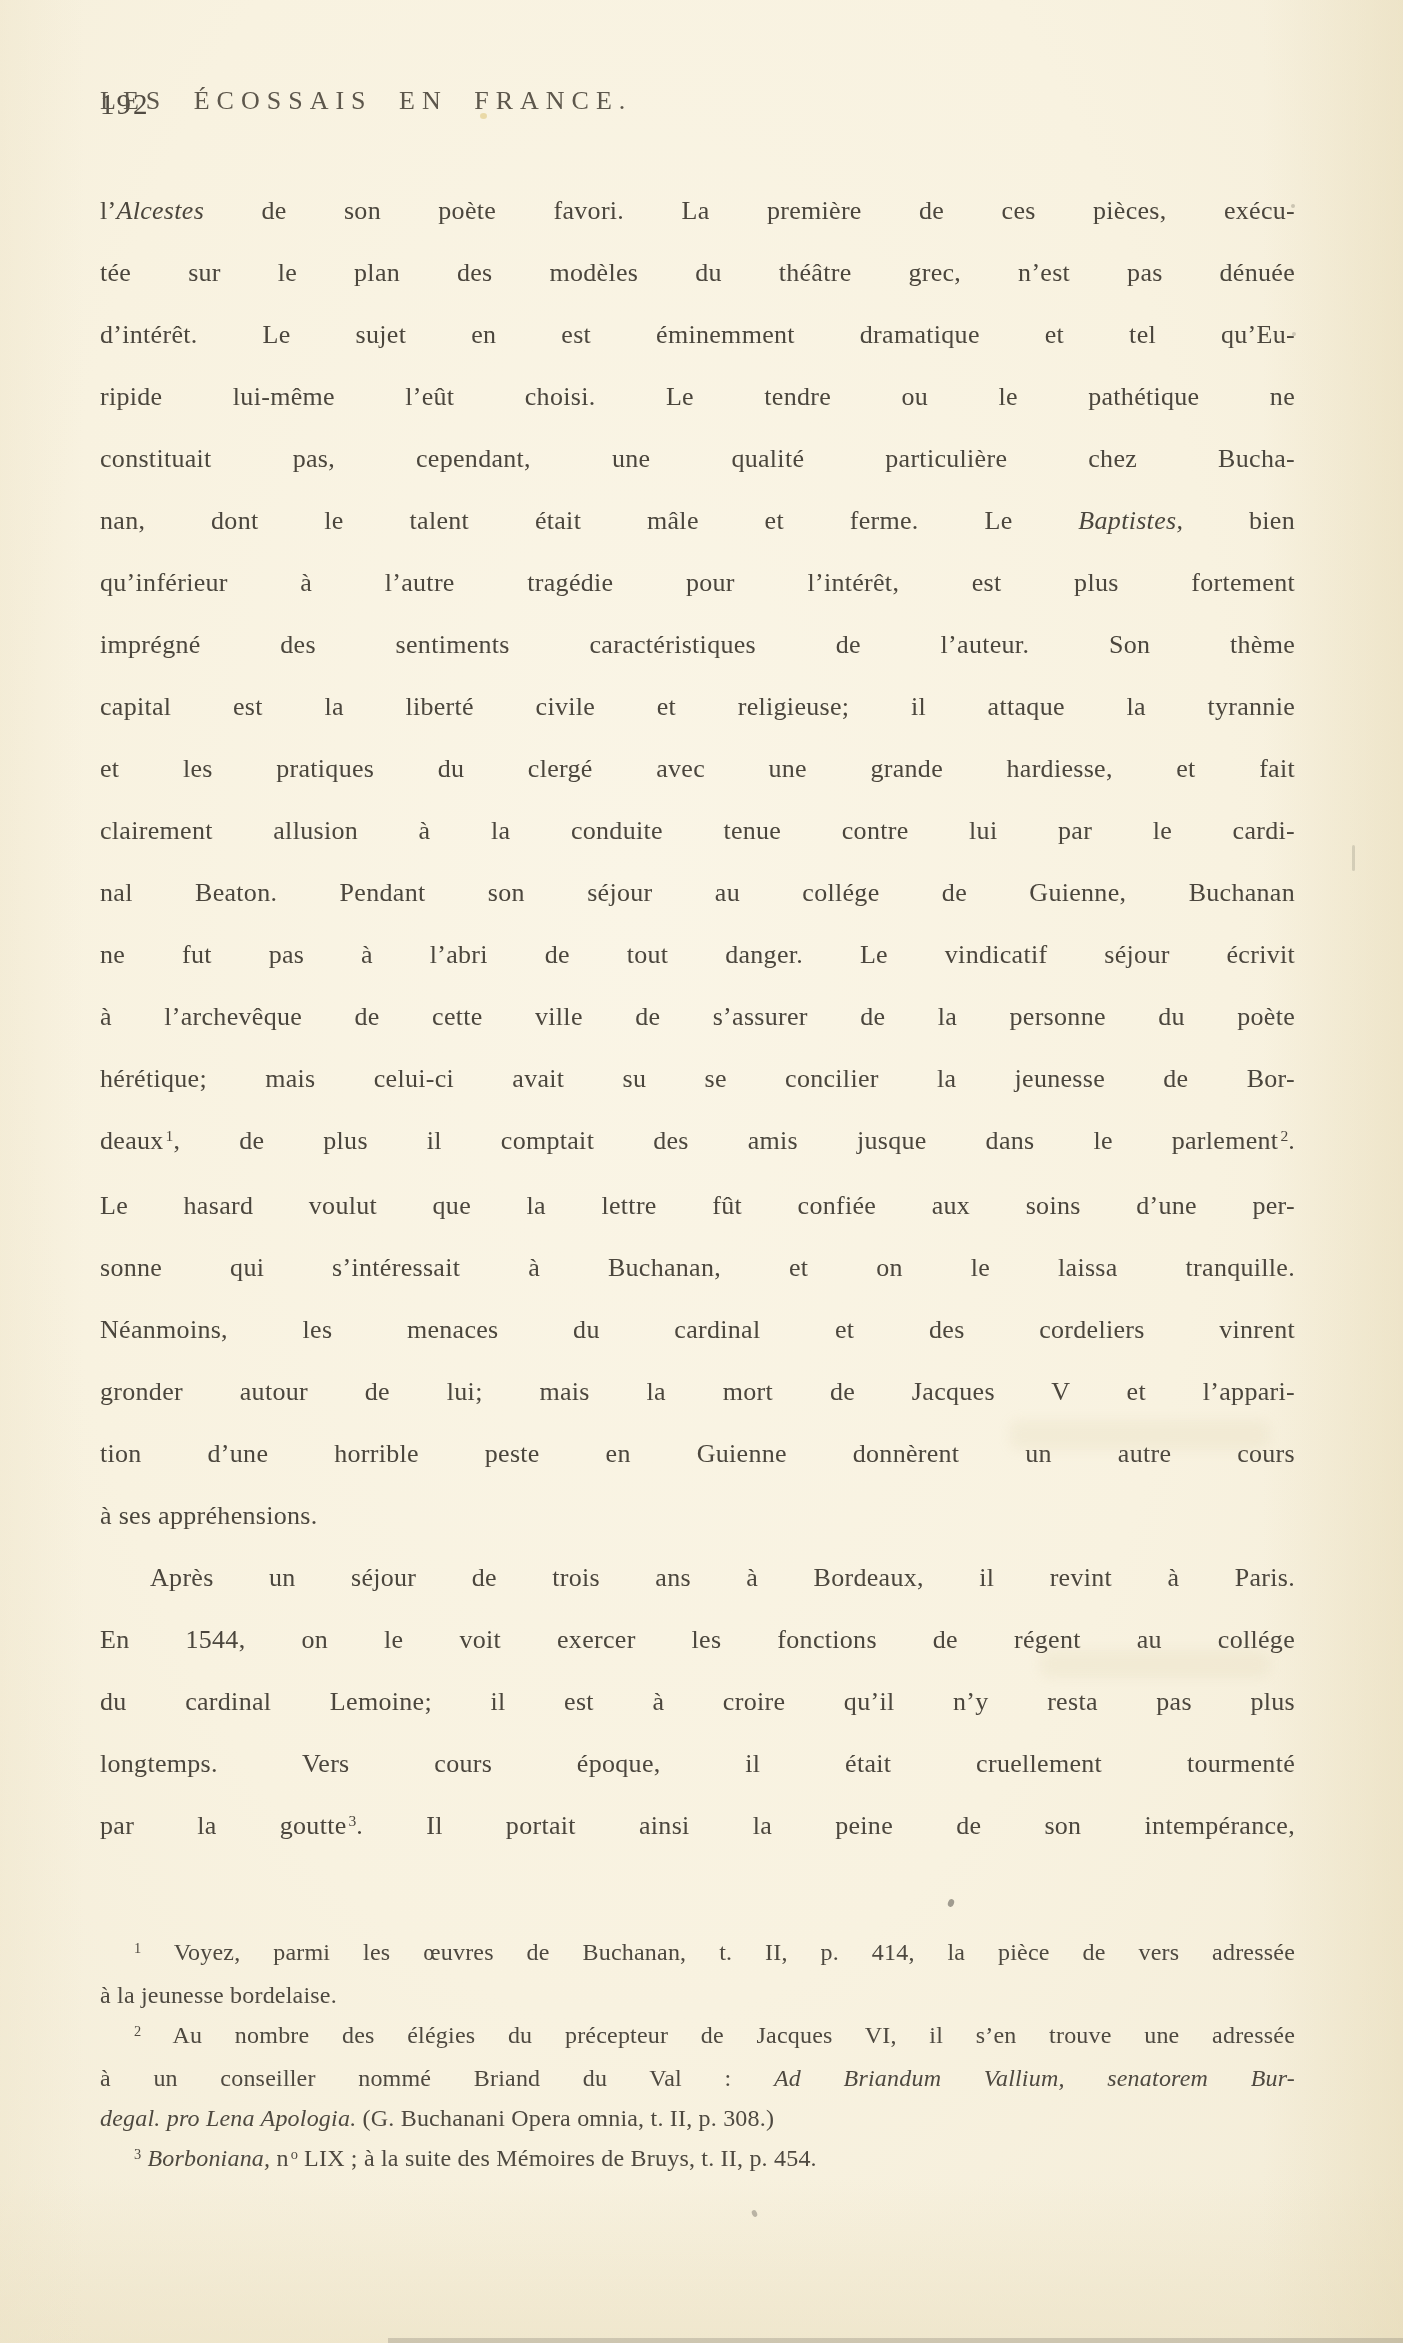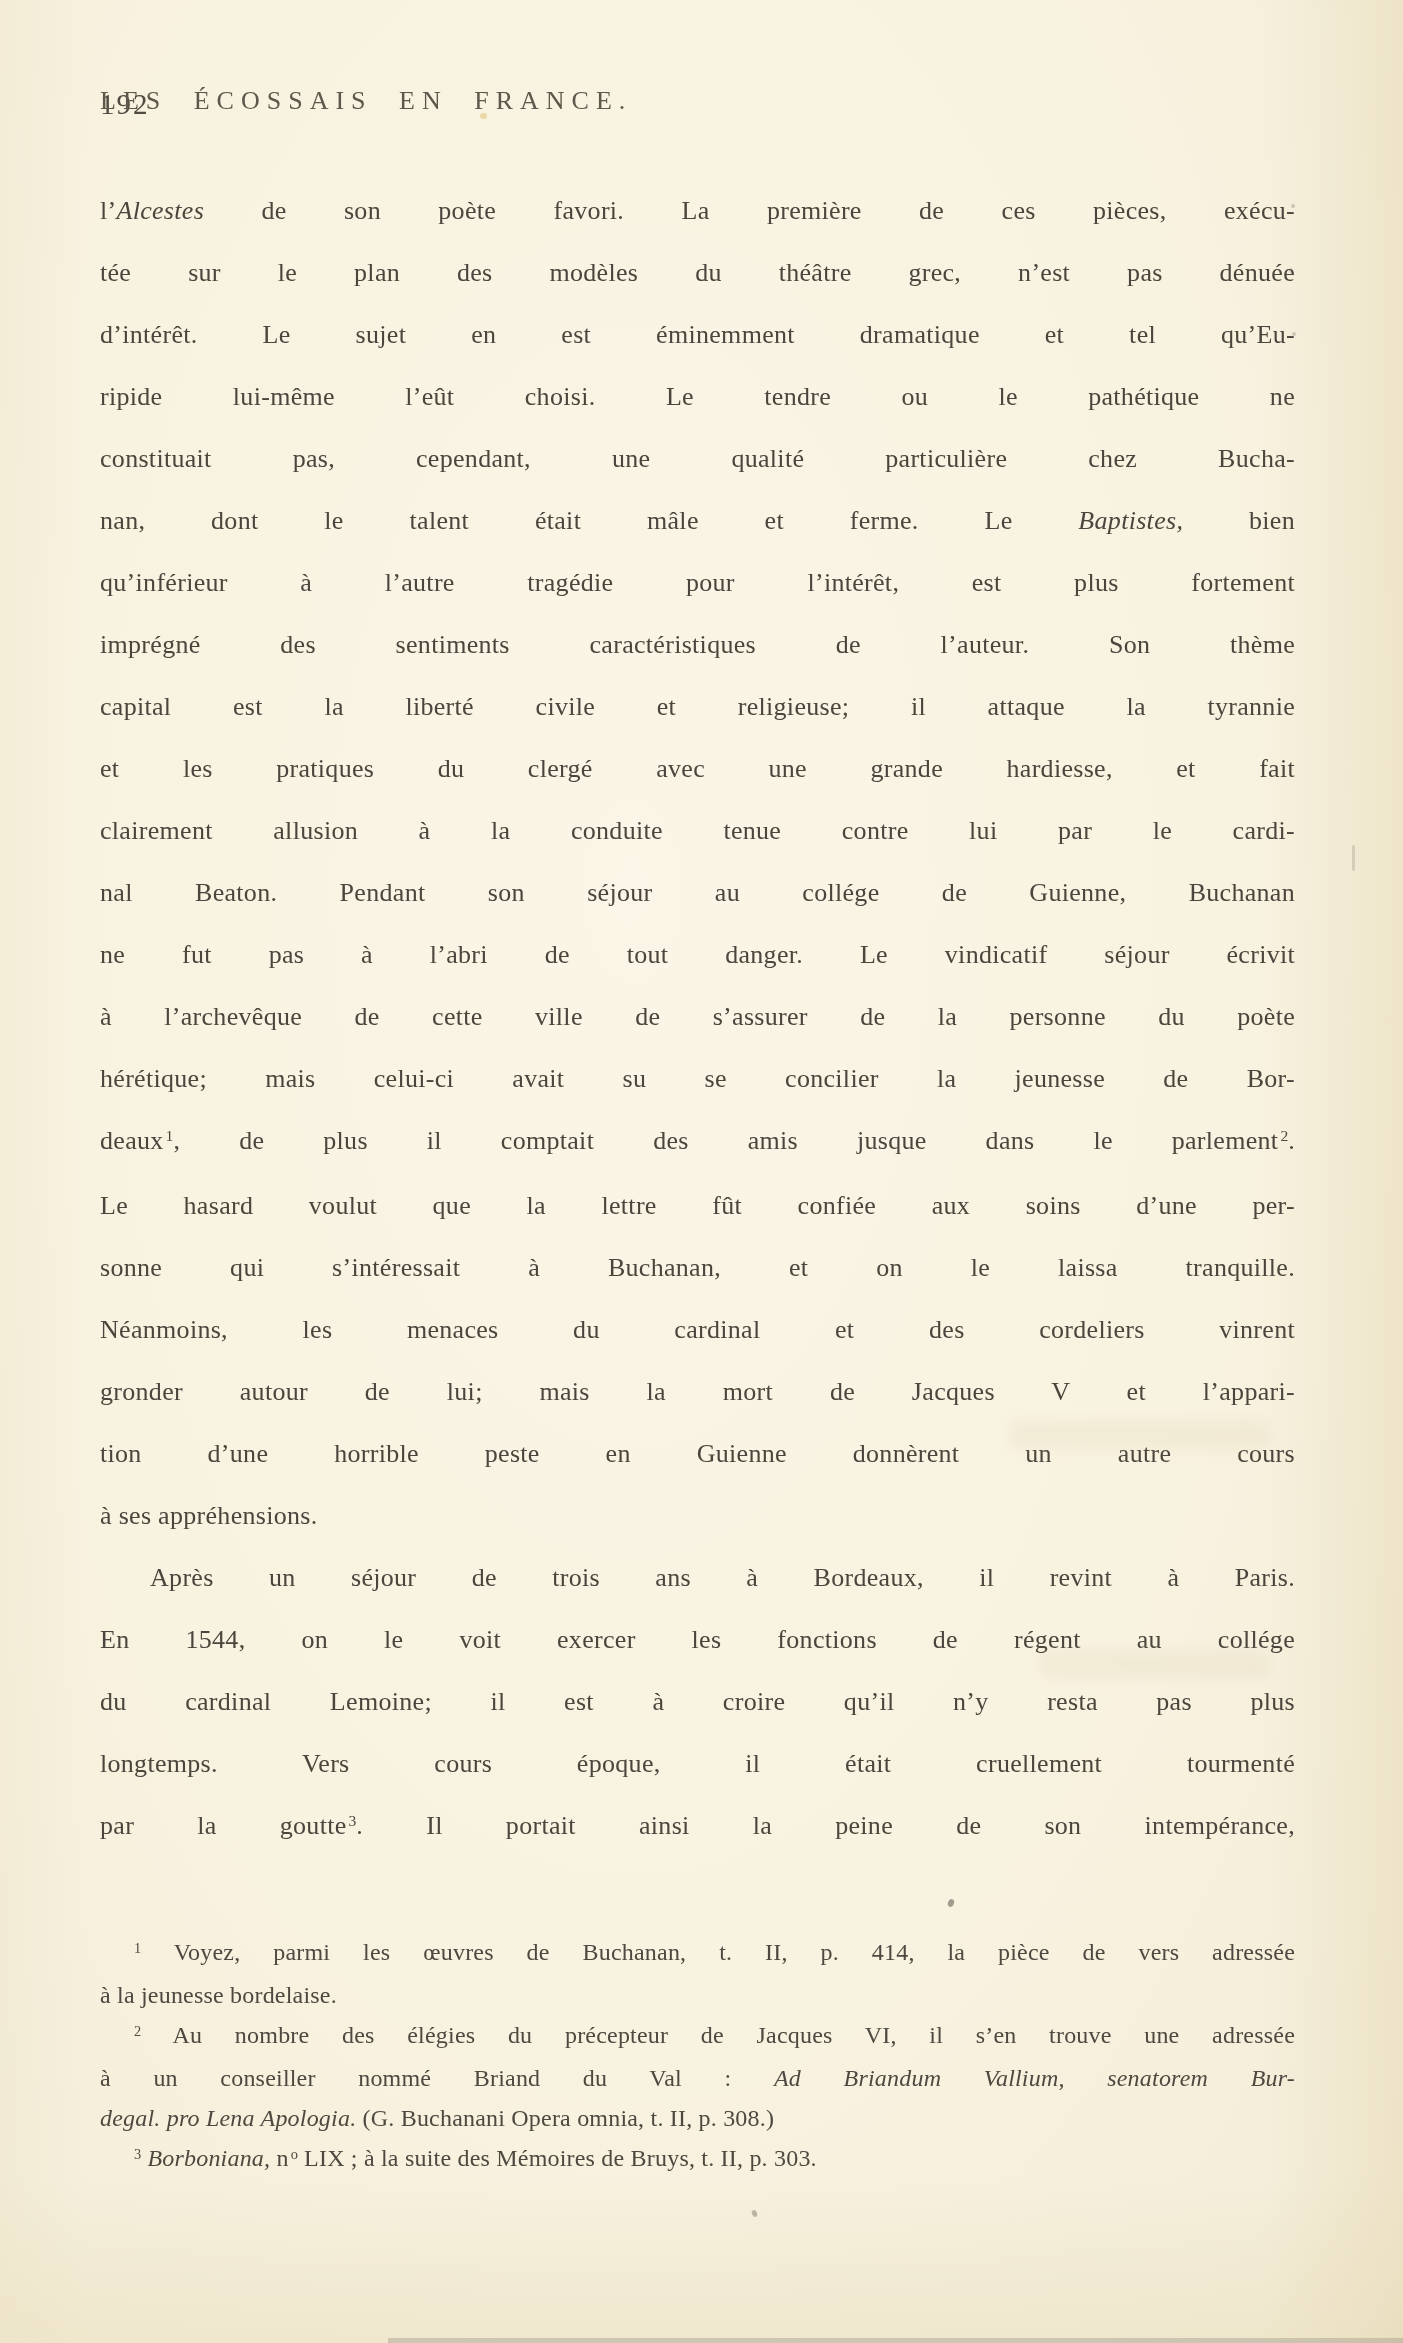--- a/index.html
+++ b/index.html
@@ -101,21 +101,21 @@
       <div class="line"><span>longtemps. Vers cours époque, il était cruellement tourmenté</span></div>
       <div class="line"><span>par la goutte</span><span class="sup">3</span><span>. Il portait ainsi la peine de son intempérance,</span></div>
     </div>
 
   <div class="footnotes" id="fn-lines">
       <div class="line ind"><span class="sup">1</span><span> Voyez, parmi les œuvres de Buchanan, t. II, p. 414, la pièce de vers adressée</span></div>
       <div class="line left"><span>à la jeunesse bordelaise.</span></div>
       <div class="line ind"><span class="sup">2</span><span> Au nombre des élégies du précepteur de Jacques VI, il s’en trouve une adressée</span></div>
       <div class="line"><span>à un conseiller nommé Briand du Val : </span><span class="it">Ad Briandum Vallium, senatorem Bur-</span></div>
       <div class="line left"><span class="it">degal. pro Lena Apologia.</span><span> (G. Buchanani Opera omnia, t. II, p. 308.)</span></div>
-      <div class="line ind left"><span class="sup">3</span><span> </span><span class="it">Borboniana,</span><span> n</span><span class="sup">o</span><span> LIX ; à la suite des Mémoires de Bruys, t. II, p. 303.</span></div>
+      <div class="line ind left"><span class="sup">3</span><span> </span><span class="it">Borboniana,</span><span> n</span><span class="sup">o</span><span> LIX ; à la suite des Mémoires de Bruys, t. II, p. 454.</span></div>
     </div>
 
   <span class="speck s1"></span>
   <span class="speck s2"></span>
   <span class="speck s3"></span>
   <span class="speck s4"></span>
   <span class="speck s5"></span>
   <span class="speck s6"></span>
   <span class="speck s7"></span>
   <span class="ghost g1"></span>

